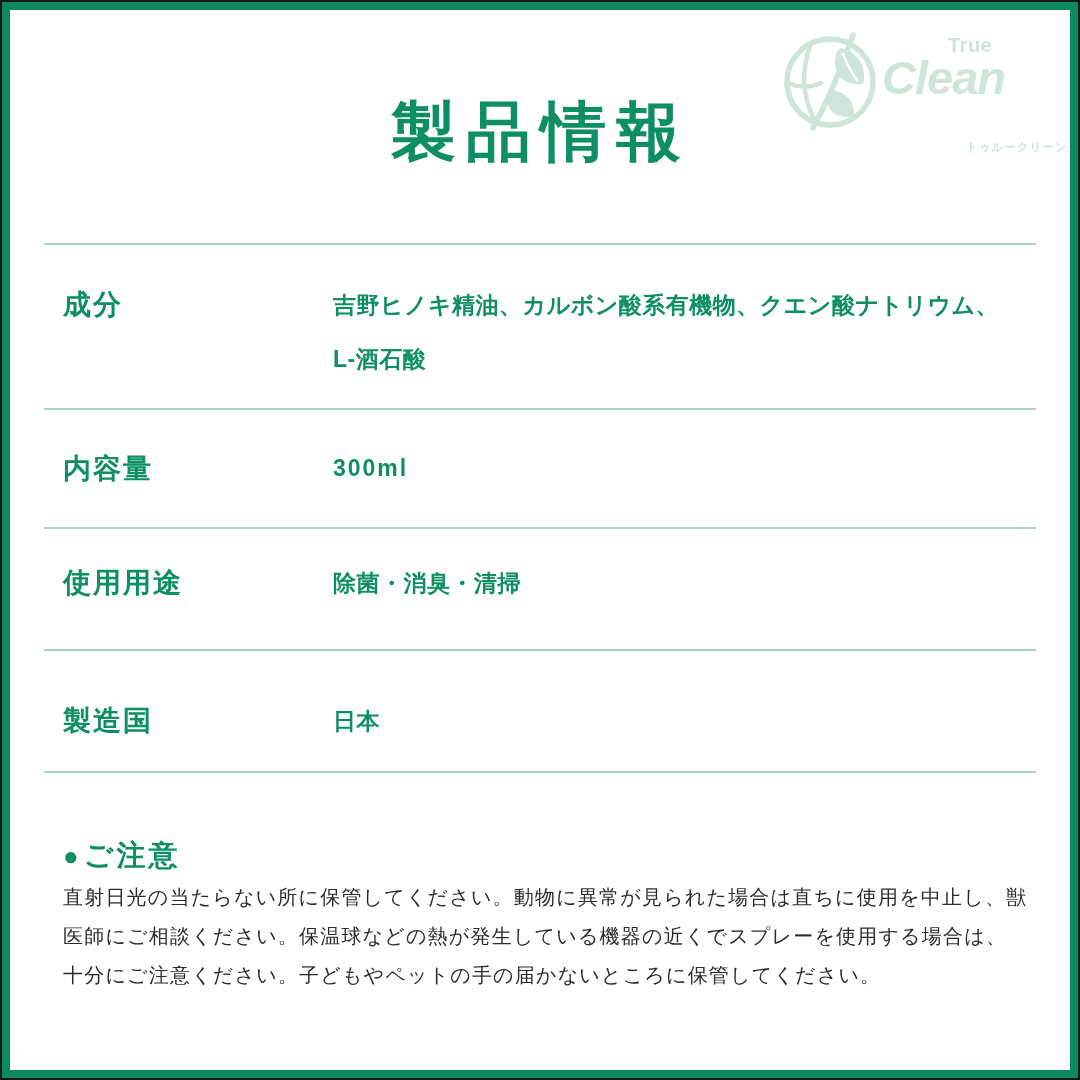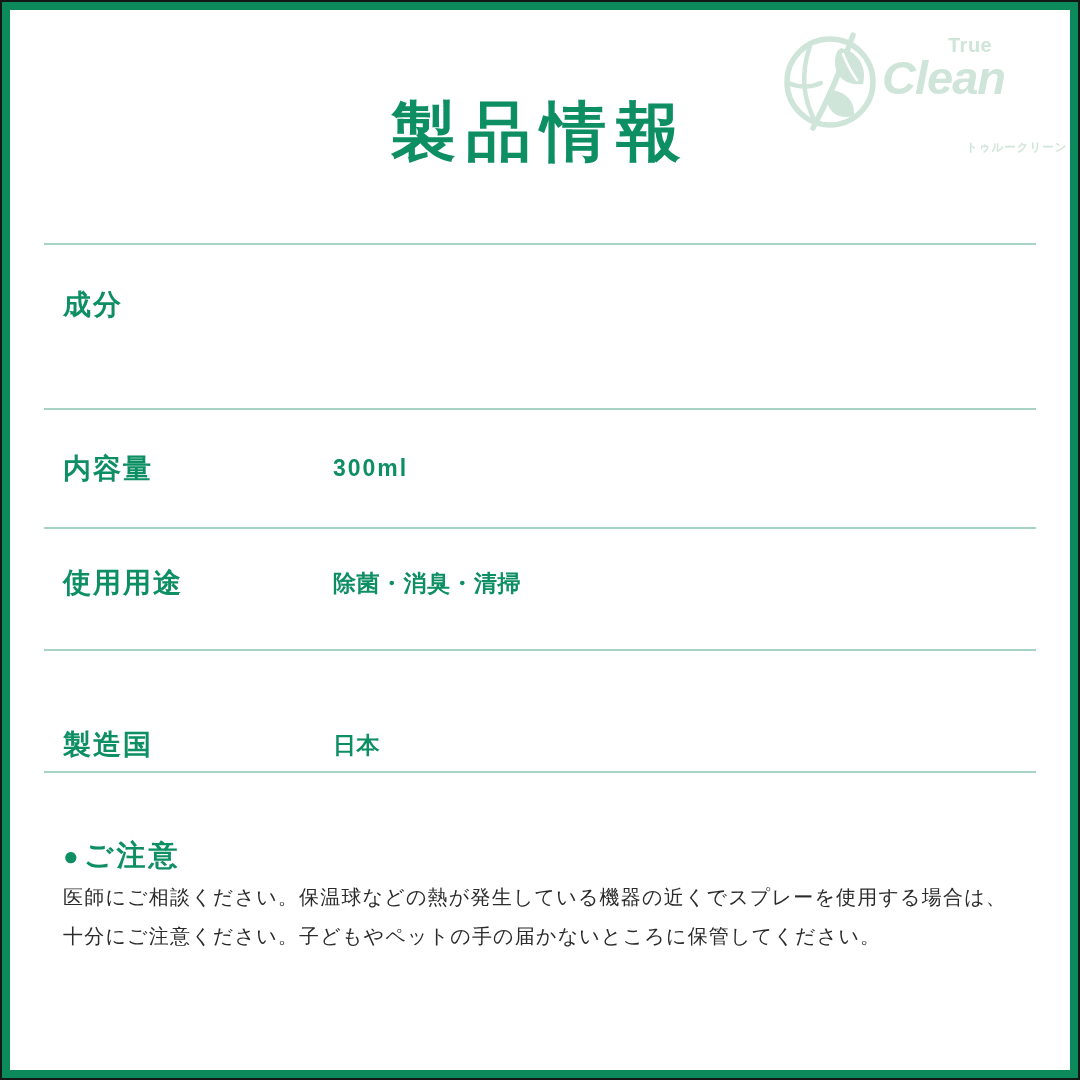--- a/index.html
+++ b/index.html
@@ -67,21 +67,21 @@
   }
   .spec-row .value {
     flex: 1;
     font-size: 23px; font-weight: 700; letter-spacing: 0.5px;
     color: var(--accent-green);
   }
   .row-ingredients { top: 245px; height: 163px; align-items: flex-start; padding-top: 33px; justify-content: space-between; }
   .row-ingredients .label, .row-ingredients .value .vline { line-height: 54px; }
   .row-volume   { top: 410px; height: 117px; border-radius: 7px; }
   .row-usage    { top: 529px; height: 108px; }
-  .row-country  { top: 651px; height: 140px; margin-top: 24px; }
+  .row-country  { top: 651px; height: 140px; }
   .row-volume .value { letter-spacing: 2px; }
 
   
   .caution-heading {
     position: absolute; left: 63px; top: 836px;
     display: flex; align-items: center;
     font-size: 29px; font-weight: 800; color: var(--accent-green); letter-spacing: 3px;
   }
   .caution-heading .bullet { font-size: 26px; margin-right: 2px; }
   .caution-body {
@@ -118,20 +118,22 @@
 
 <div class="divider" style="top:243px"></div>
 <div class="divider" style="top:408px"></div>
 <div class="divider" style="top:527px"></div>
 <div class="divider" style="top:649px"></div>
 <div class="divider" style="top:771px"></div>
 
 <div class="spec-row row-ingredients">
   <div class="label">成分</div>
   <div class="value">
+    <div class="vline">吉野ヒノキ精油、カルボン酸系有機物、クエン酸ナトリウム、</div>
+    <div class="vline">L-酒石酸</div>
   </div>
 </div>
 
 <div class="spec-row row-volume">
   <div class="label">内容量</div>
   <div class="value">300ml</div>
 </div>
 
 <div class="spec-row row-usage">
   <div class="label">使用用途</div>
@@ -141,15 +143,16 @@
 <div class="spec-row row-country">
   <div class="label">製造国</div>
   <div class="value">日本</div>
 </div>
 
 <div class="caution-heading">
   <span class="bullet">●</span>
   <span>ご注意</span>
 </div>
 <div class="caution-body">
+  <div class="cline">直射日光の当たらない所に保管してください。動物に異常が見られた場合は直ちに使用を中止し、獣</div>
   <div class="cline">医師にご相談ください。保温球などの熱が発生している機器の近くでスプレーを使用する場合は、</div>
   <div class="cline">十分にご注意ください。子どもやペットの手の届かないところに保管してください。</div>
 </div>
 
 </body></html>

